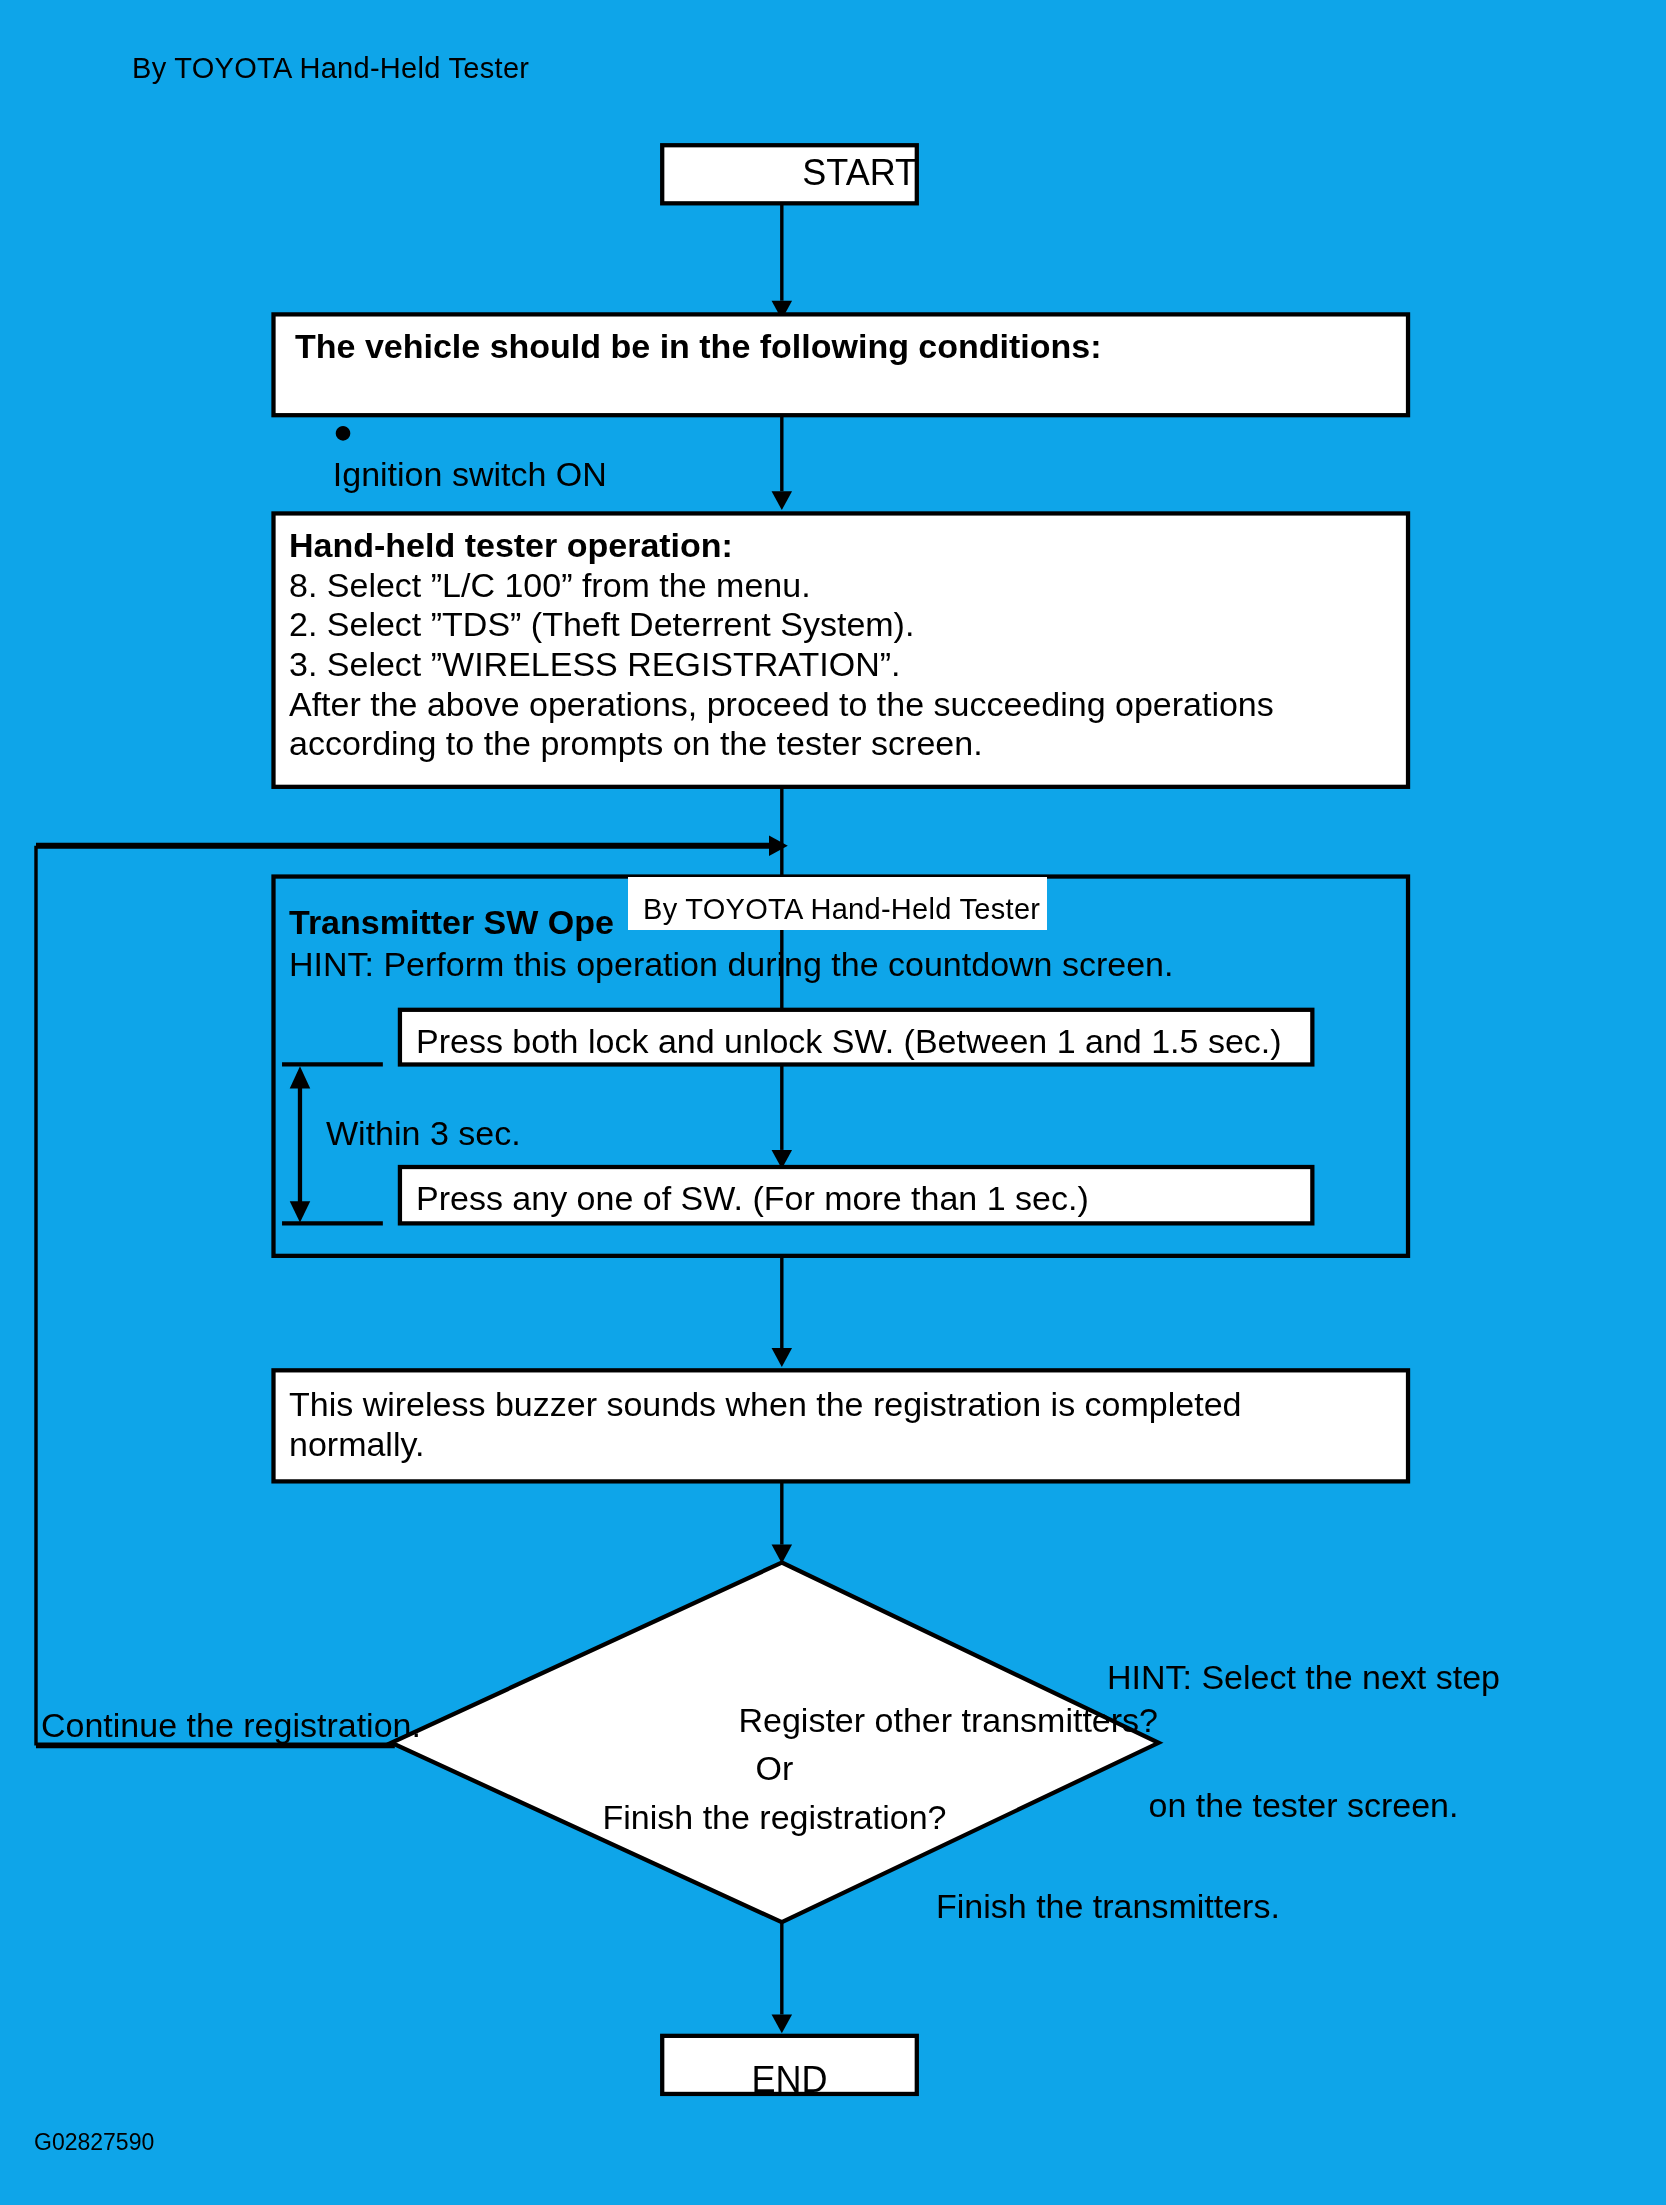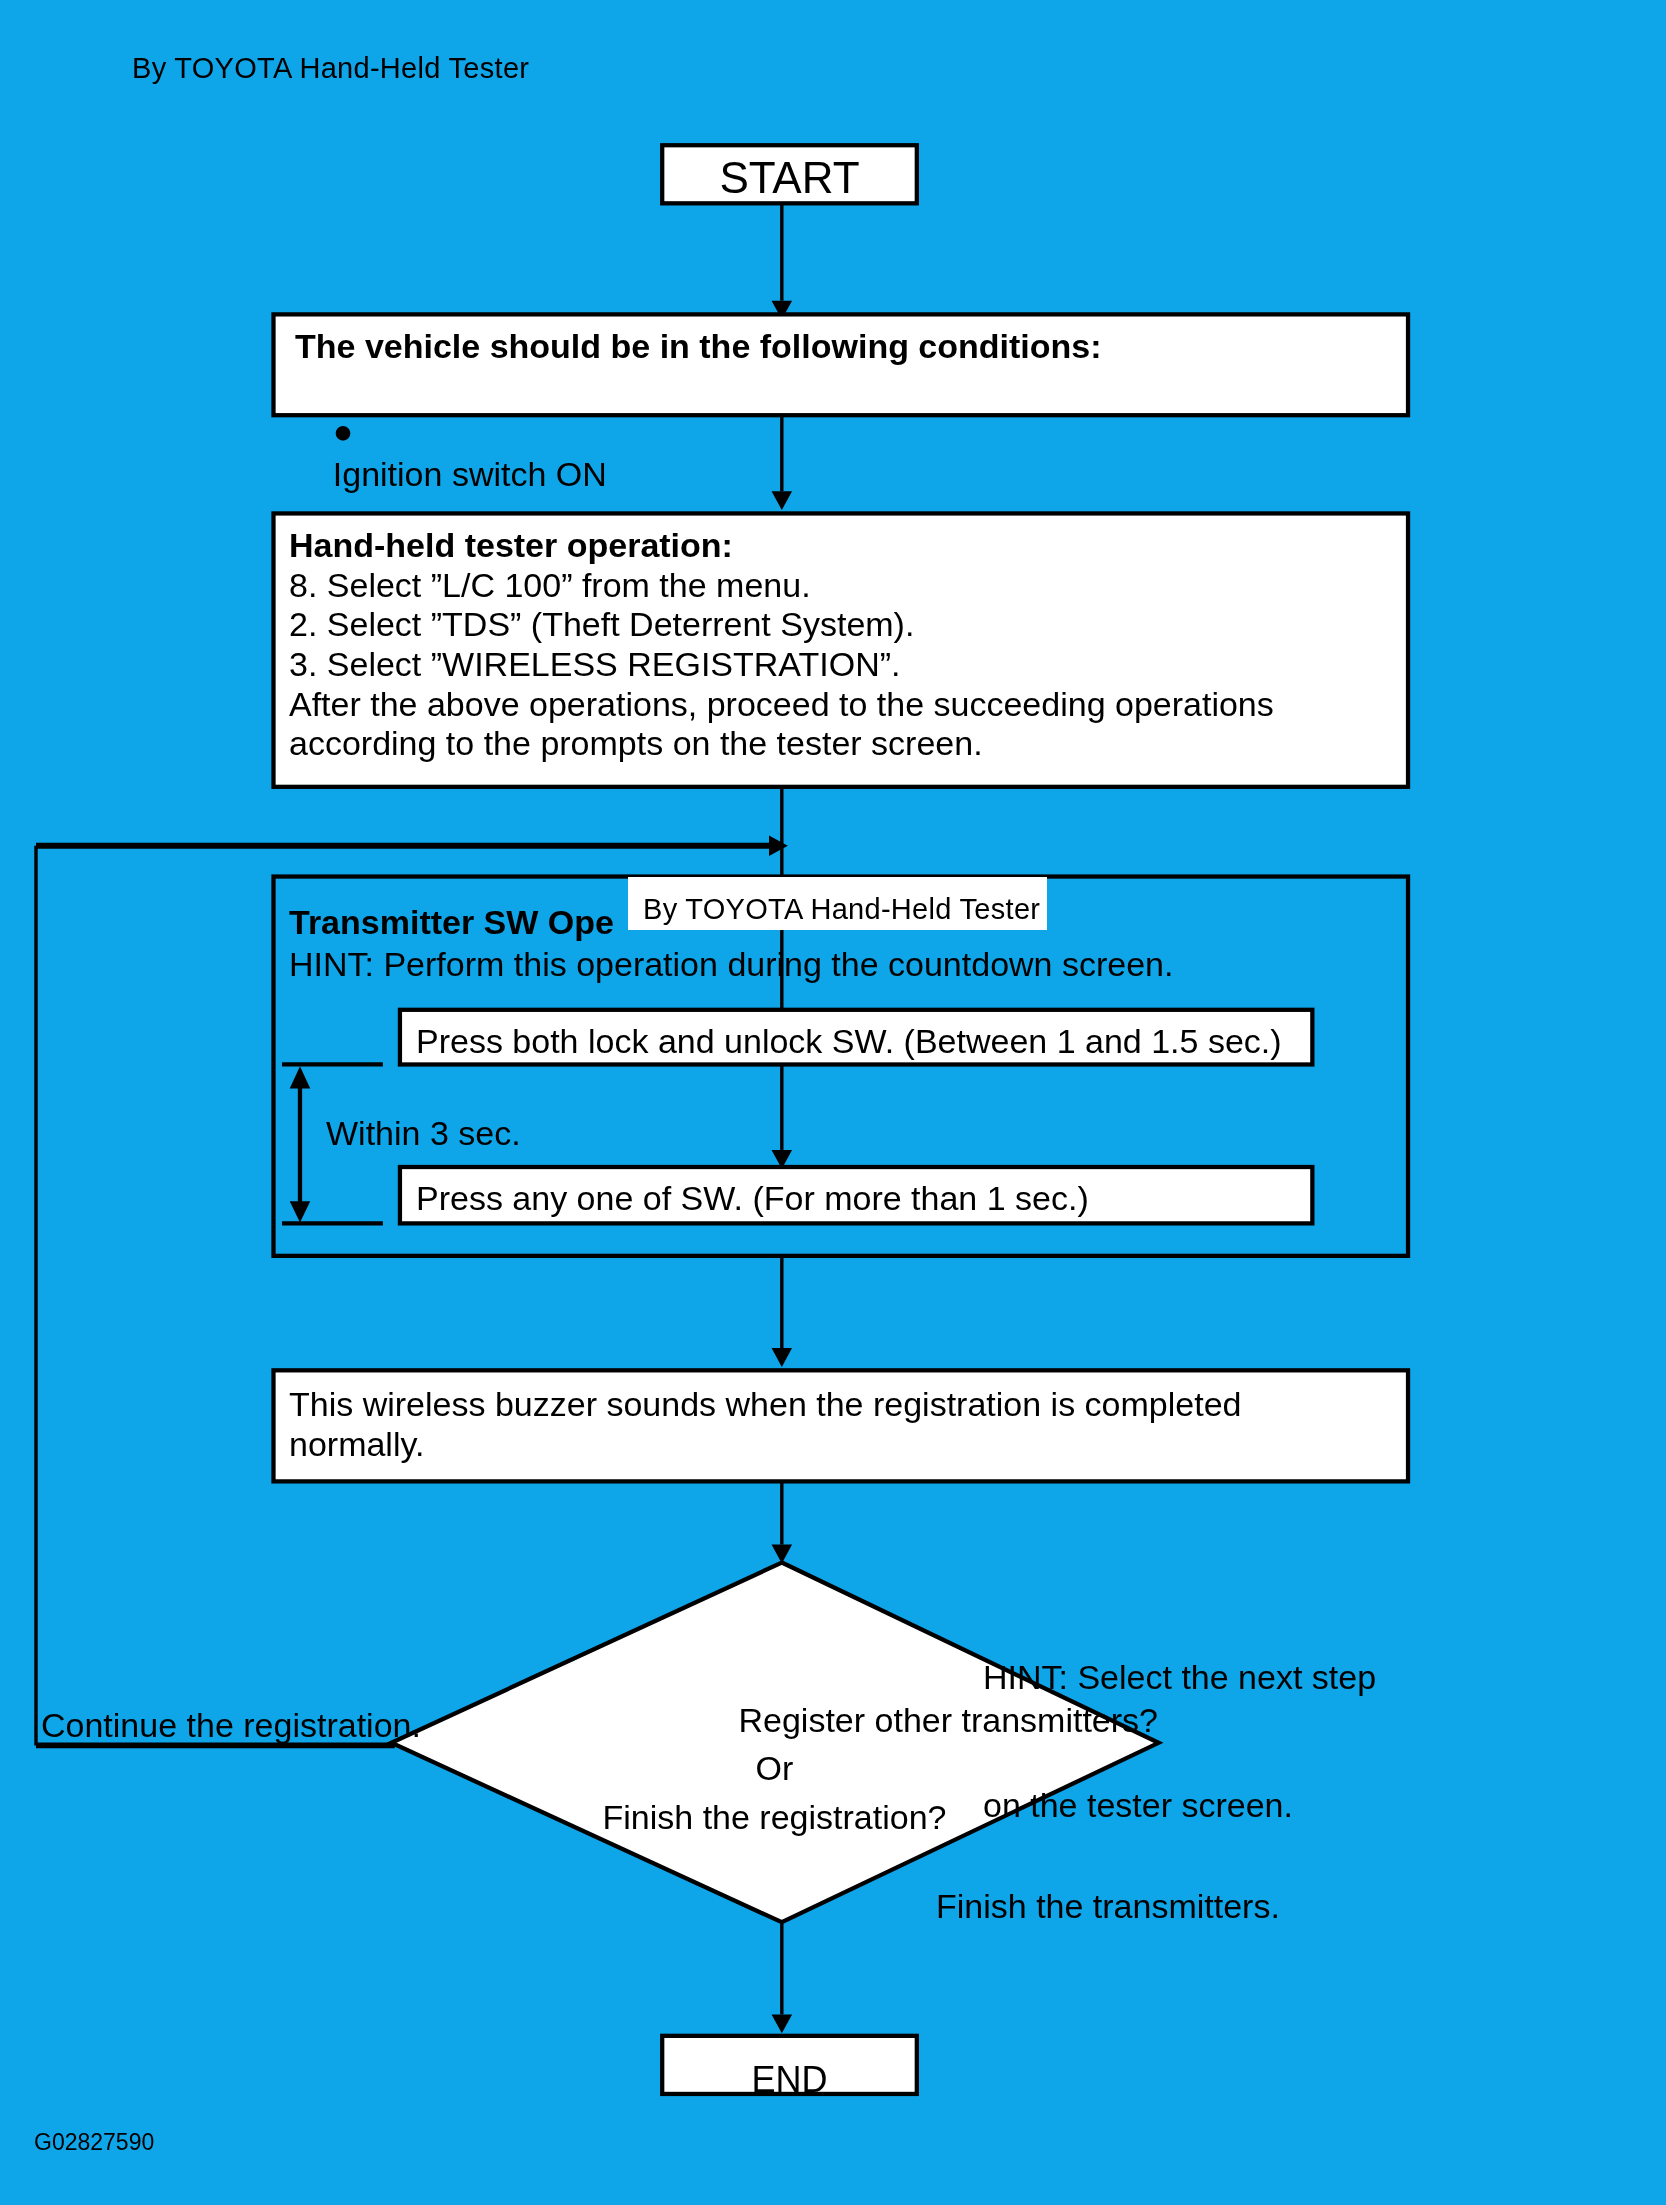--- a/index.html
+++ b/index.html
@@ -37,22 +37,22 @@
     font-size: 29px;
     letter-spacing: 0.3px;
   }
   .box-label {
     font-size: 34px;
   }
   .start-label {
     left: 662px;
     top: 150px;
     width: 255px;
-    text-align: center;
-    font-size: 44px;
+    text-align: right;
+    font-size: 36px;
   }
   .end-label {
     left: 662px;
     top: 2057px;
     width: 255px;
     text-align: center;
     font-size: 36px;
   }
   .cond-title {
     left: 295px;
@@ -118,21 +118,21 @@
   .buzz-l2 { left: 289px; top: 1423px; font-size: 34px; }
 
   .dia-l1 { left: 391px; top: 1699px; width: 767px; text-align: right; font-size: 34px; }
   .dia-l2 { left: 391px; top: 1747px; width: 767px; text-align: center; font-size: 34px; }
   .dia-l3 { left: 391px; top: 1796px; width: 767px; text-align: center; font-size: 34px; }
 
   .hint-right {
     left: 983px;
     top: 1570px;
     width: 641px;
-    text-align: left;
+    text-align: center;
     font-size: 34px;
   }
   .lbl-continue { left: 41px; top: 1704px; font-size: 34px; }
   .lbl-finish { left: 936px; top: 1885px; font-size: 34px; }
   .fig-code { left: 34px; top: 2128px; font-size: 23px; }
 </style>
 </head>
 <body>
 
 <div id="page">

